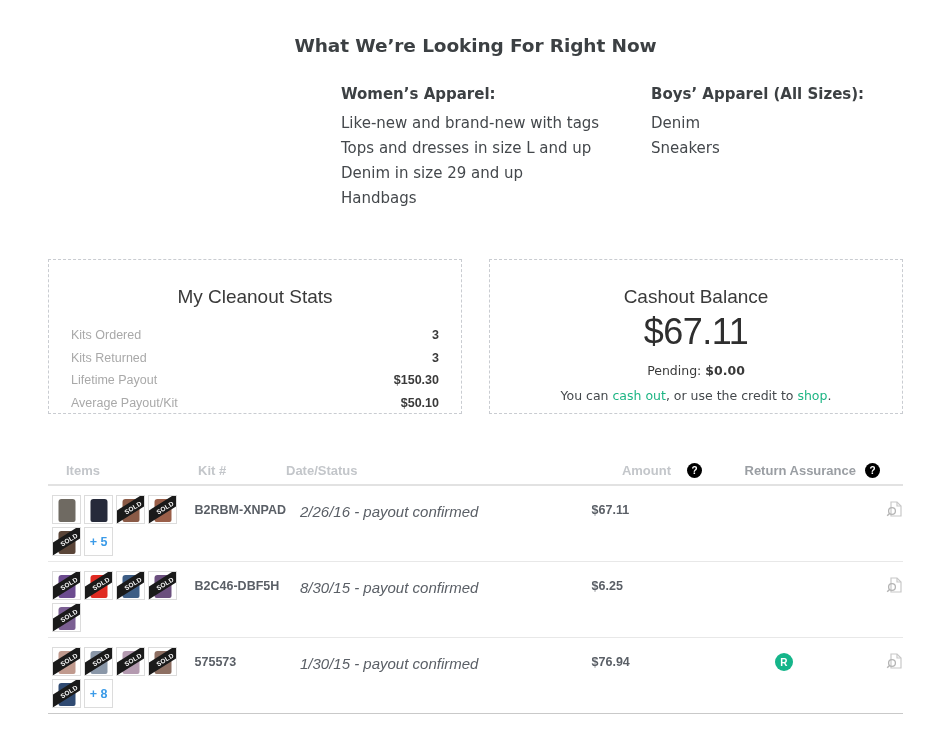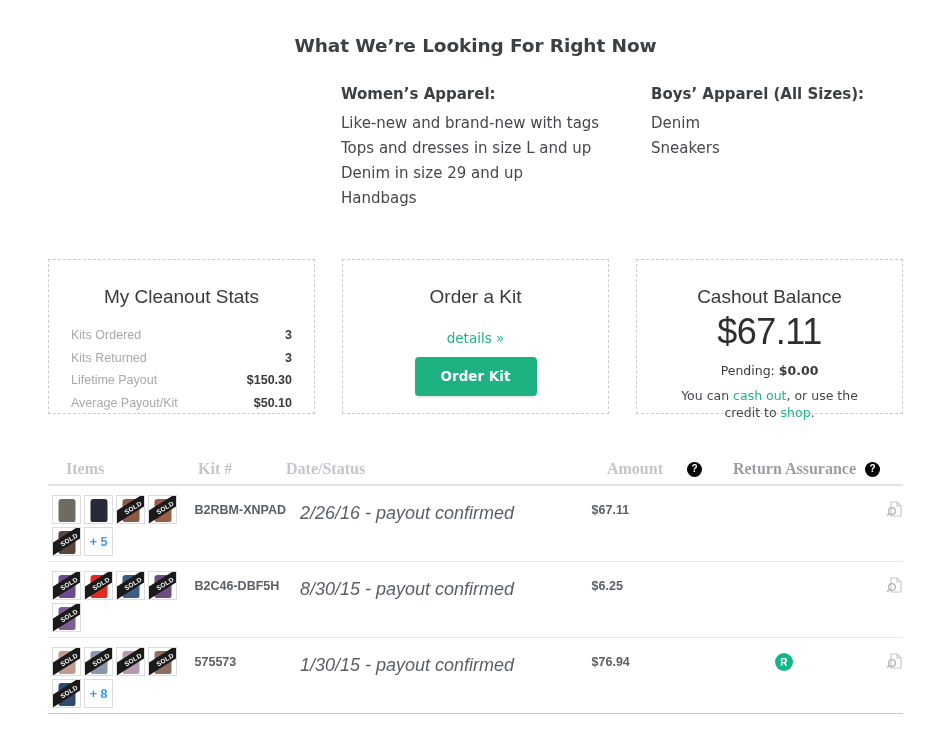--- a/index.html
+++ b/index.html
@@ -141,29 +141,29 @@
     margin: 44px 48px 0 48px;
   }
   .kt-head {
     display: flex;
     align-items: flex-end;
     height: 28px;
     border-bottom: 2px solid #e2e2e2;
     padding-bottom: 6px;
   }
   .kt-h {
-    font-size: 16px;
+    font-size: 13px;
     font-weight: bold;
     color: #c3c6ca;
-    font-family: Liberation Serif, serif;
+    font-family: Liberation Sans, sans-serif;
   }
   .c-items  { width: 150px; padding-left: 18px; }
   .c-kit    { width: 88px; }
   .c-date   { width: 268px; }
-  .c-amount { width: 148px; text-align: center; display: flex; justify-content: flex-end; align-items: center; gap: 24px;}
+  .c-amount { width: 148px; text-align: center; display: flex; justify-content: flex-end; align-items: center; gap: 16px;}
   .c-return { width: 182px; text-align: right; display: flex; justify-content: flex-end; align-items: center; gap: 9px; padding-right: 4px;}
   .c-view   { flex: 1; }
   .kt-h.dark { color: #9a9ea3; }
 
   .qmark {
     display: inline-flex;
     align-items: center;
     justify-content: center;
     width: 15px; height: 15px;
     border-radius: 50%;
@@ -255,21 +255,21 @@
   .kit-num {
     width: 108px;
     font-size: 12.5px;
     font-weight: bold;
     color: #5a5f66;
     padding-top: 8px;
     font-family: "Liberation Sans", sans-serif;
   }
   .kit-date {
     width: 268px;
-    font-size: 18px;
+    font-size: 15px;
     font-style: italic;
     color: #5a5f66;
     padding-top: 8px;
     font-family: "Liberation Sans", sans-serif;
   }
   .kit-amount {
     width: 148px;
     font-size: 12.5px;
     font-weight: bold;
     color: #5a5f66;
@@ -344,25 +344,20 @@
         <span class="stats-label">Lifetime Payout</span>
         <span class="stats-value">$150.30</span>
       </div>
       <div class="stats-row">
         <span class="stats-label">Average Payout/Kit</span>
         <span class="stats-value">$50.10</span>
       </div>
     </div>
   </div>
 
-  <div class="card">
-    <div class="card-title">Order a Kit</div>
-    <a class="details-link" href="#">details »</a>
-    <button class="order-btn">Order Kit</button>
-  </div>
 
   <div class="card">
     <div class="card-title">Cashout Balance</div>
     <div class="balance">$67.11</div>
     <div class="pending">
       <span>Pending:</span>
       <b>$0.00</b>
     </div>
     <div class="cashout-note">
       <span>You can </span><a href="#">cash out</a><span>, or use the credit to </span><a href="#">shop</a><span>.</span>

